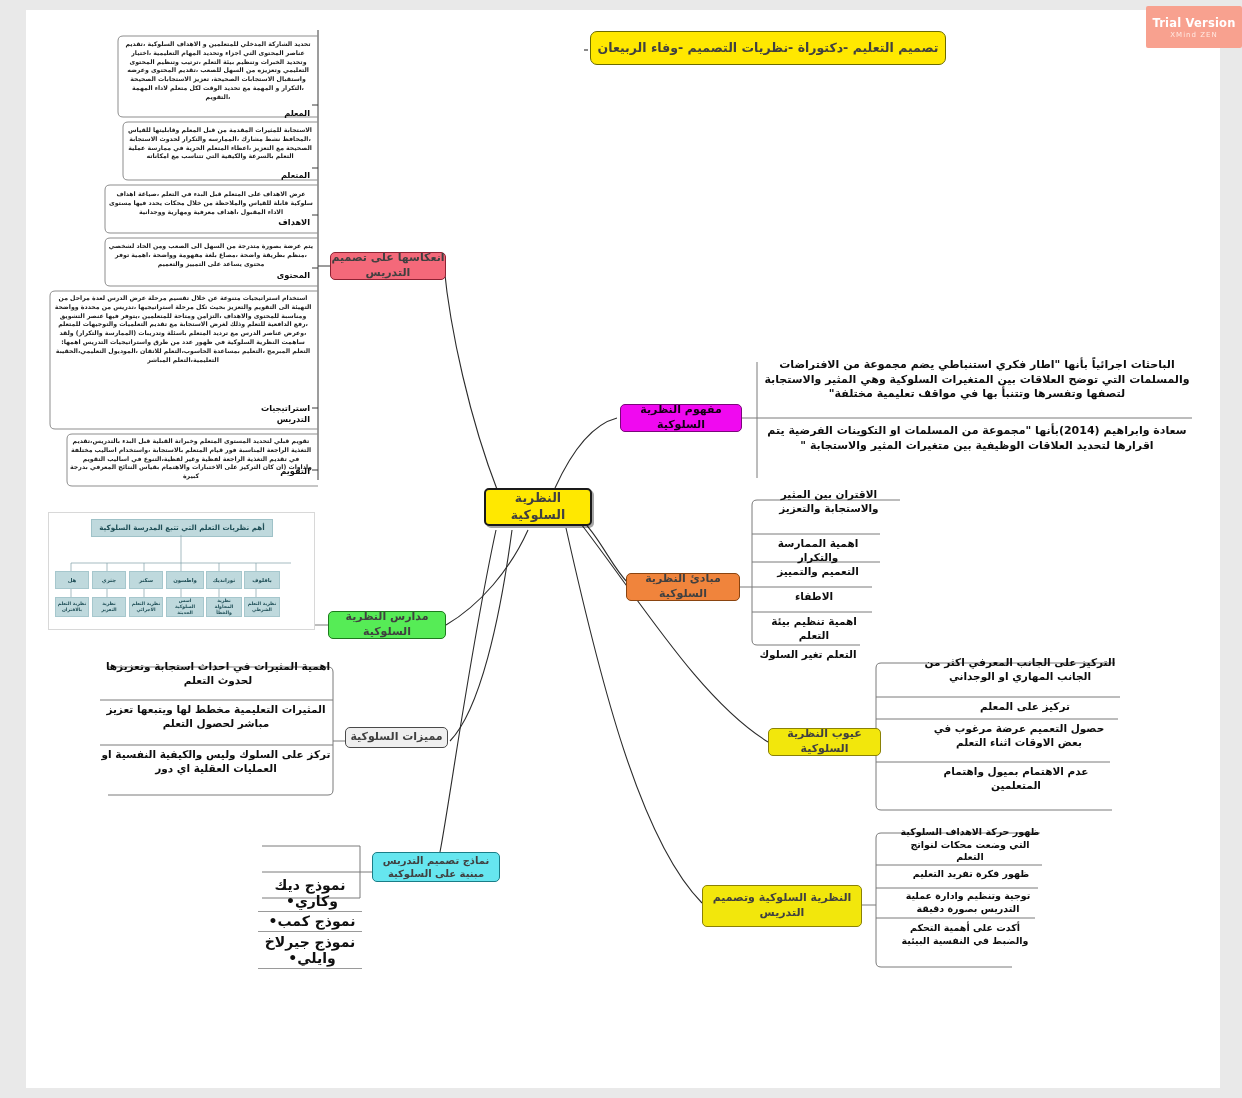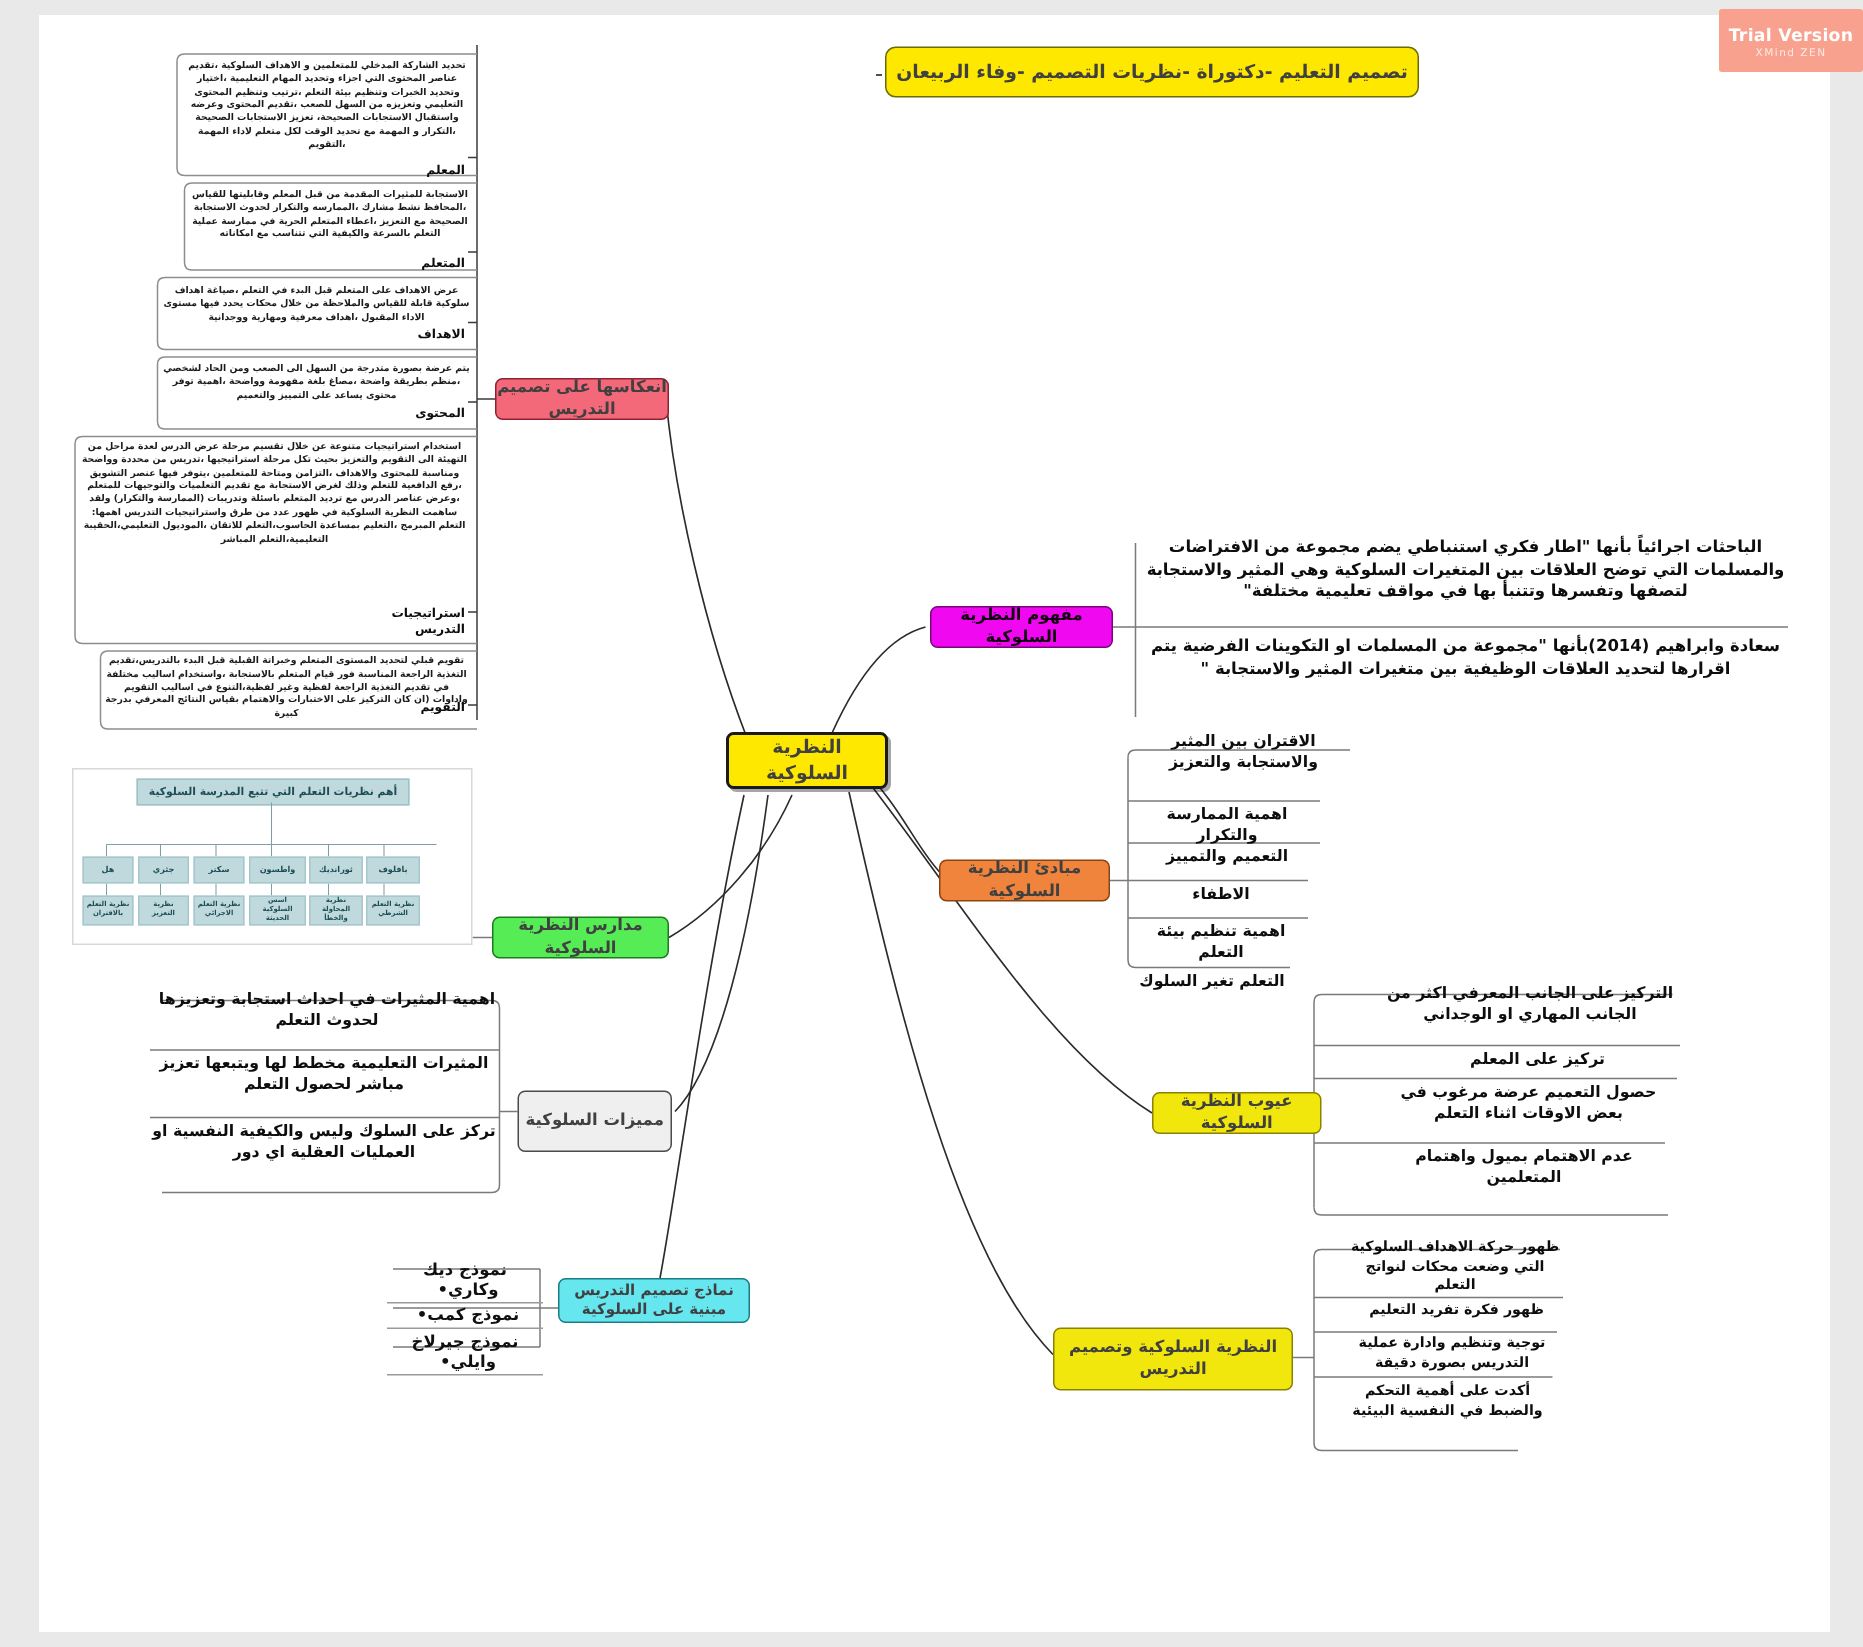--- a/index.html
+++ b/index.html
@@ -149,23 +149,24 @@
     font-weight: bold;
     color: #0d0d0d;
     line-height: 1.3;
   }
 
   
   .bullets {
     position: absolute;
     direction: rtl;
     text-align: center;
-    font-size: 11px;
+    font-size: 14px;
     font-weight: bold;
     color: #101010;
+    margin-top: 37px;
   }
   .bullets .b-item {
     border-bottom: 1px solid #9a9a9a;
     padding: 1.5px 0 2px 0;
   }
   .bullets .b-item:last-child { border-bottom: 1px solid #9a9a9a; }
   .bullets .dot { margin-left: 4px; }
 
   
   .embedded {
@@ -361,21 +362,21 @@
   </div>
 
   <div class="node orange" style="left:626px; top:573px; width:114px; height:28px;">
     <span>مبادئ النظرية السلوكية</span>
   </div>
 
   <div class="node green" style="left:328px; top:611px; width:118px; height:28px;">
     <span>مدارس النظرية السلوكية</span>
   </div>
 
-  <div class="node gray" style="left:345px; top:727px; width:103px; height:41px;text-align:center;">
+  <div class="node gray" style="left:345px; top:727px; width:103px; height:21px;text-align:center;">
     <span>مميزات السلوكية</span>
   </div>
 
   <div class="node yellow" style="left:768px; top:728px; width:113px; height:28px;">
     <span>عيوب النظرية السلوكية</span>
   </div>
 
   <div class="node cyan" style="left:372px; top:852px; width:128px; height:30px;align-items:center;">
     <span>نماذج تصميم التدريس مبنية على السلوكية</span>
   </div>

